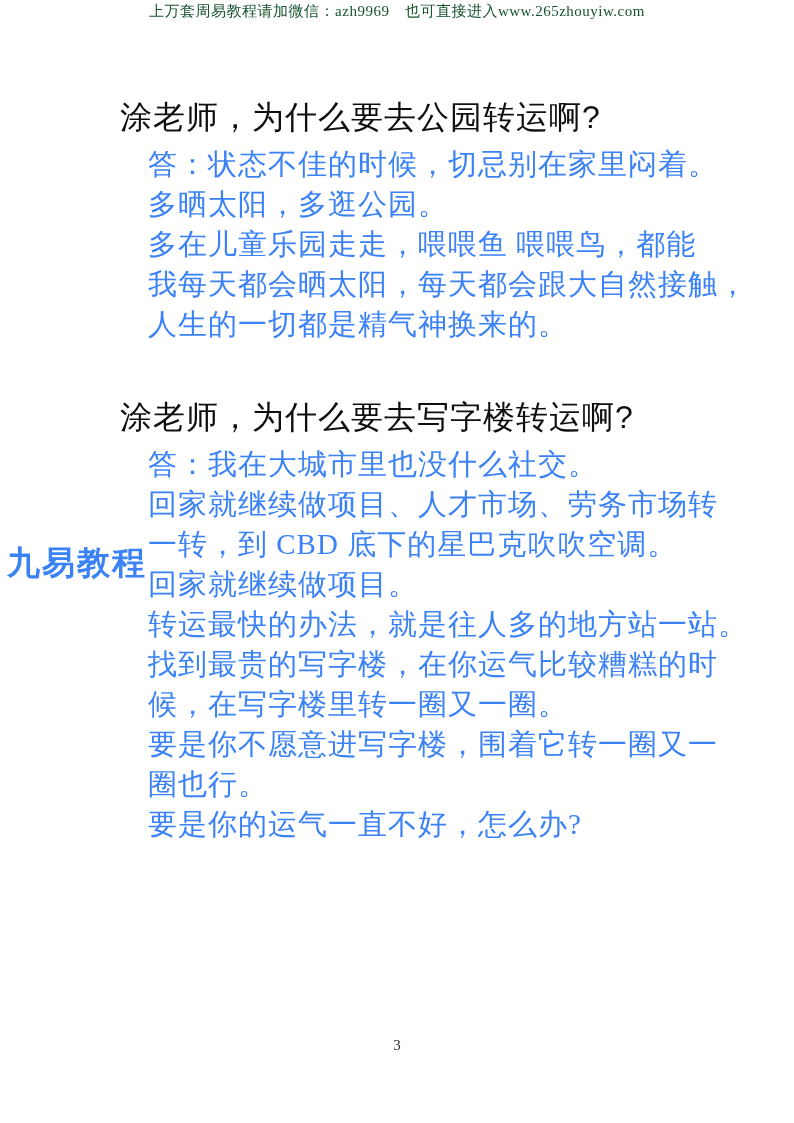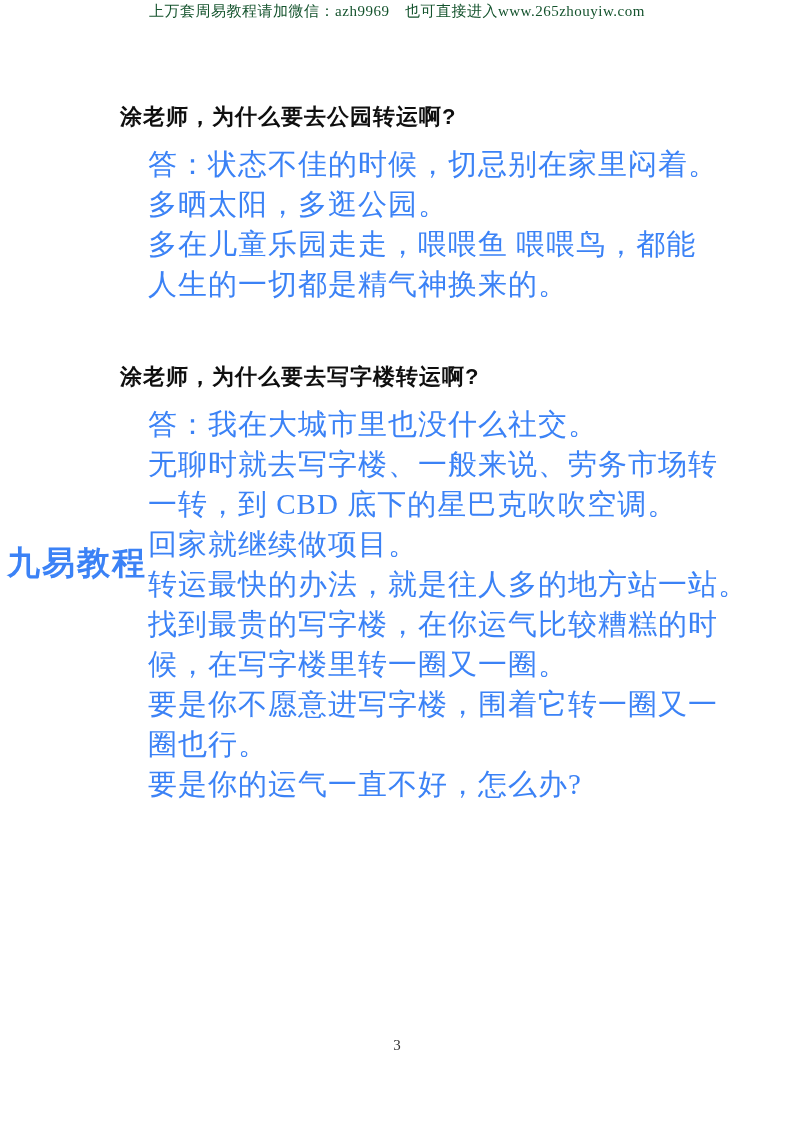--- a/index.html
+++ b/index.html
@@ -24,22 +24,22 @@
     white-space: nowrap;
   }
   .content {
     position: absolute;
     left: 120px;
     top: 94px;
     width: 600px;
   }
   .section-heading {
     font-family: "Liberation Sans", "DejaVu Sans", sans-serif;
-    font-weight: bold;
-    font-size: 22px;
+    font-weight: normal;
+    font-size: 32px;
     line-height: 46px;
     color: #0f0f0f;
     letter-spacing: 1px;
     white-space: nowrap;
     margin-bottom: 4px;
   }
   .body-line {
     font-size: 29px;
     line-height: 40px;
     color: #3b82f6;
@@ -79,27 +79,28 @@
 
 <div class="watermark">九易教程</div>
 
 <div class="content">
 
   <div class="section">
     <div class="section-heading">涂老师，为什么要去公园转运啊?</div>
     <div class="body-line">答：状态不佳的时候，切忌别在家里闷着。</div>
     <div class="body-line">多晒太阳，多逛公园。</div>
     <div class="body-line">多在儿童乐园走走，喂喂鱼 喂喂鸟，都能</div>
+    <div class="body-line">我每天都会晒太阳，每天都会跟大自然接触，</div>
     <div class="body-line">人生的一切都是精气神换来的。</div>
   </div>
 
   <div class="section">
     <div class="section-heading">涂老师，为什么要去写字楼转运啊?</div>
     <div class="body-line">答：我在大城市里也没什么社交。</div>
-    <div class="body-line">无聊时就去写字楼、一般来说、劳务市场转</div>
+    <div class="body-line">回家就继续做项目、人才市场、劳务市场转</div>
     <div class="body-line">一转，到 CBD 底下的星巴克吹吹空调。</div>
     <div class="body-line">回家就继续做项目。</div>
     <div class="body-line">转运最快的办法，就是往人多的地方站一站。</div>
     <div class="body-line">找到最贵的写字楼，在你运气比较糟糕的时</div>
     <div class="body-line">候，在写字楼里转一圈又一圈。</div>
     <div class="body-line">要是你不愿意进写字楼，围着它转一圈又一</div>
     <div class="body-line">圈也行。</div>
     <div class="body-line">要是你的运气一直不好，怎么办?</div>
   </div>
 

